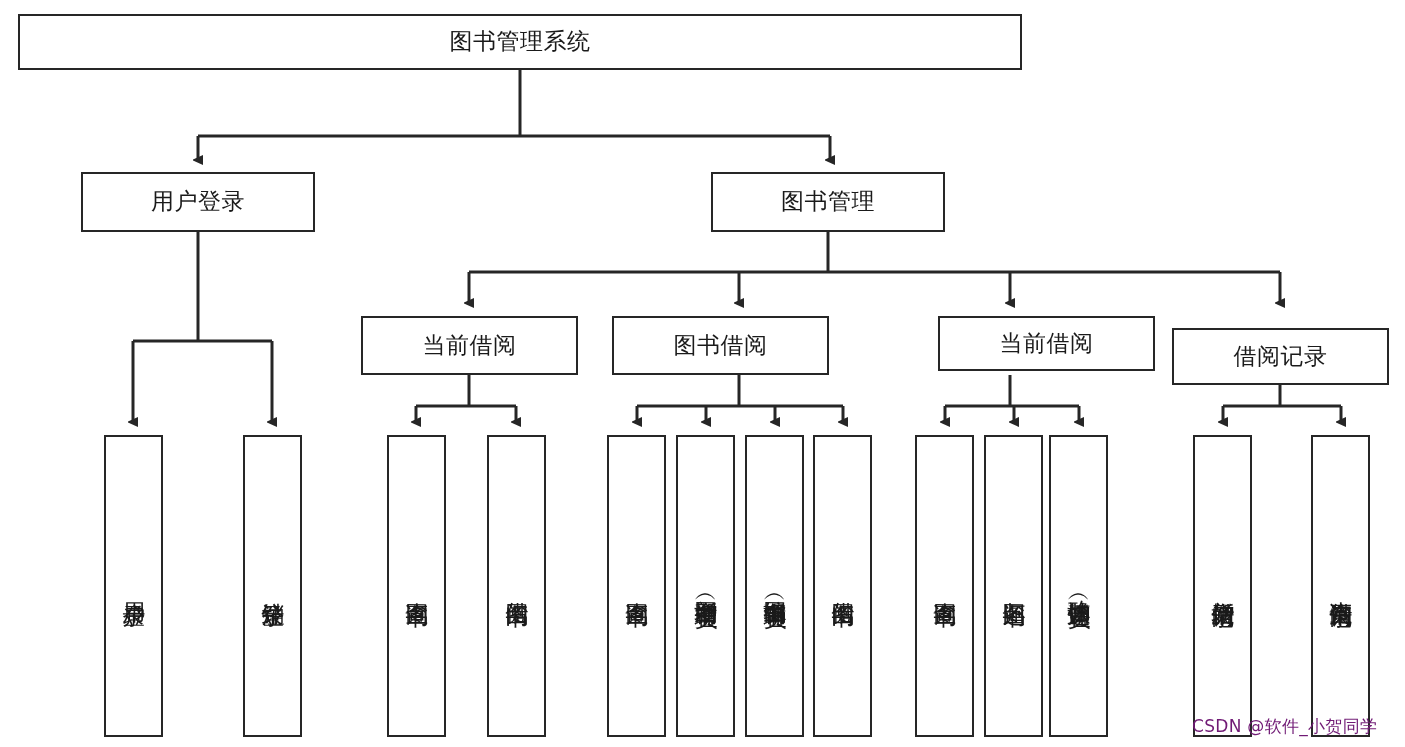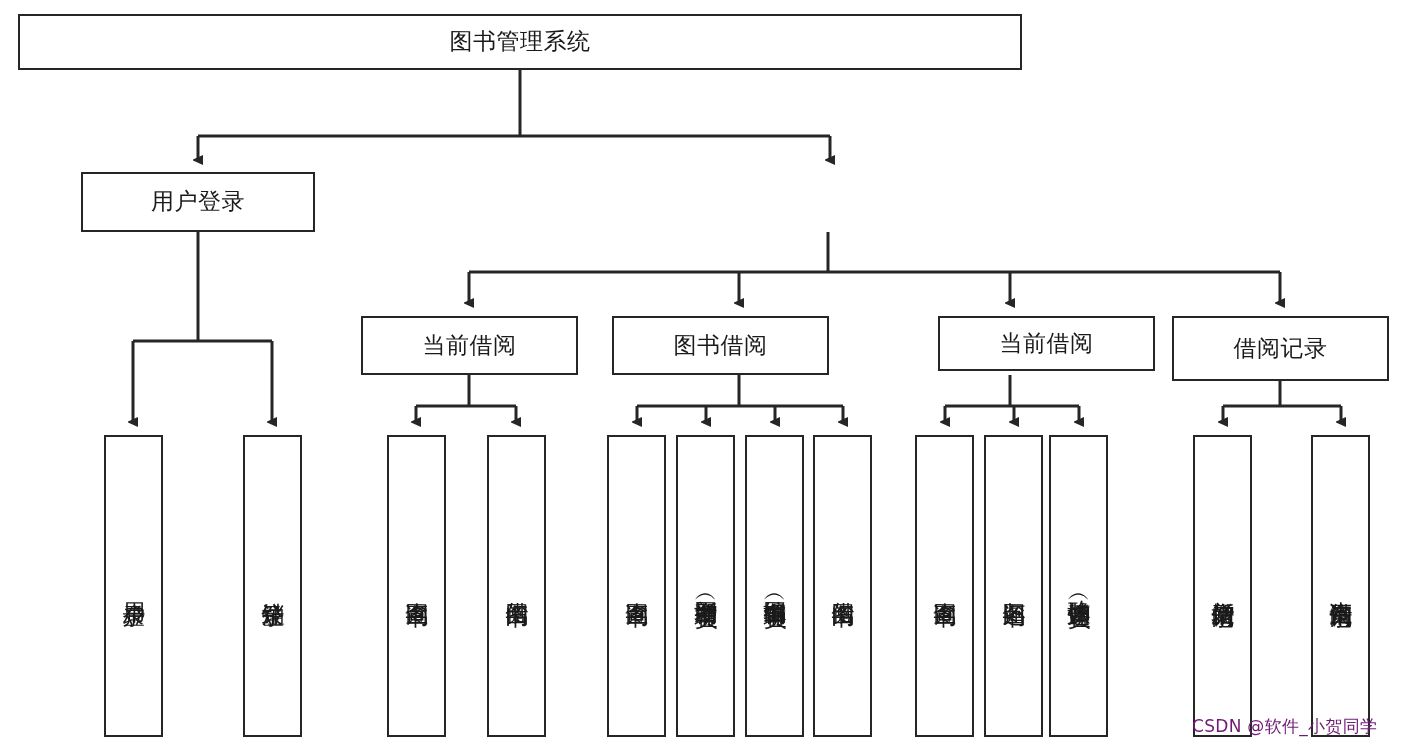--- a/index.html
+++ b/index.html
@@ -128,31 +128,34 @@
     </g>
   </svg>
 
   <div class="node h" style="left:18px; top:14px; width:1004px; height:56px;">
     <span class="label">图书管理系统</span>
   </div>
 
   <div class="node h" style="left:81px; top:172px; width:234px; height:60px;">
     <span class="label">用户登录</span>
   </div>
+  <div class="node h" style="left:711px; top:172px; width:234px; height:60px;">
+    <span class="label">图书管理</span>
+  </div>
 
   <div class="node h" style="left:361px; top:316px; width:217px; height:59px;">
     <span class="label">当前借阅</span>
   </div>
   <div class="node h" style="left:612px; top:316px; width:217px; height:59px;">
     <span class="label">图书借阅</span>
   </div>
   <div class="node h" style="left:902px; top:316px; width:217px; height:55px;margin-left:36px;">
     <span class="label">当前借阅</span>
   </div>
-  <div class="node h" style="left:1172px; top:316px; width:217px; height:65px;">
+  <div class="node h" style="left:1172px; top:328px; width:217px; height:57px;">
     <span class="label">借阅记录</span>
   </div>
 
   <div class="node v" style="left:104px; top:435px; width:59px; height:302px;">
     <span class="label">用户登录</span>
   </div>
   <div class="node v" style="left:243px; top:435px; width:59px; height:302px;">
     <span class="label">注销登录</span>
   </div>
 

